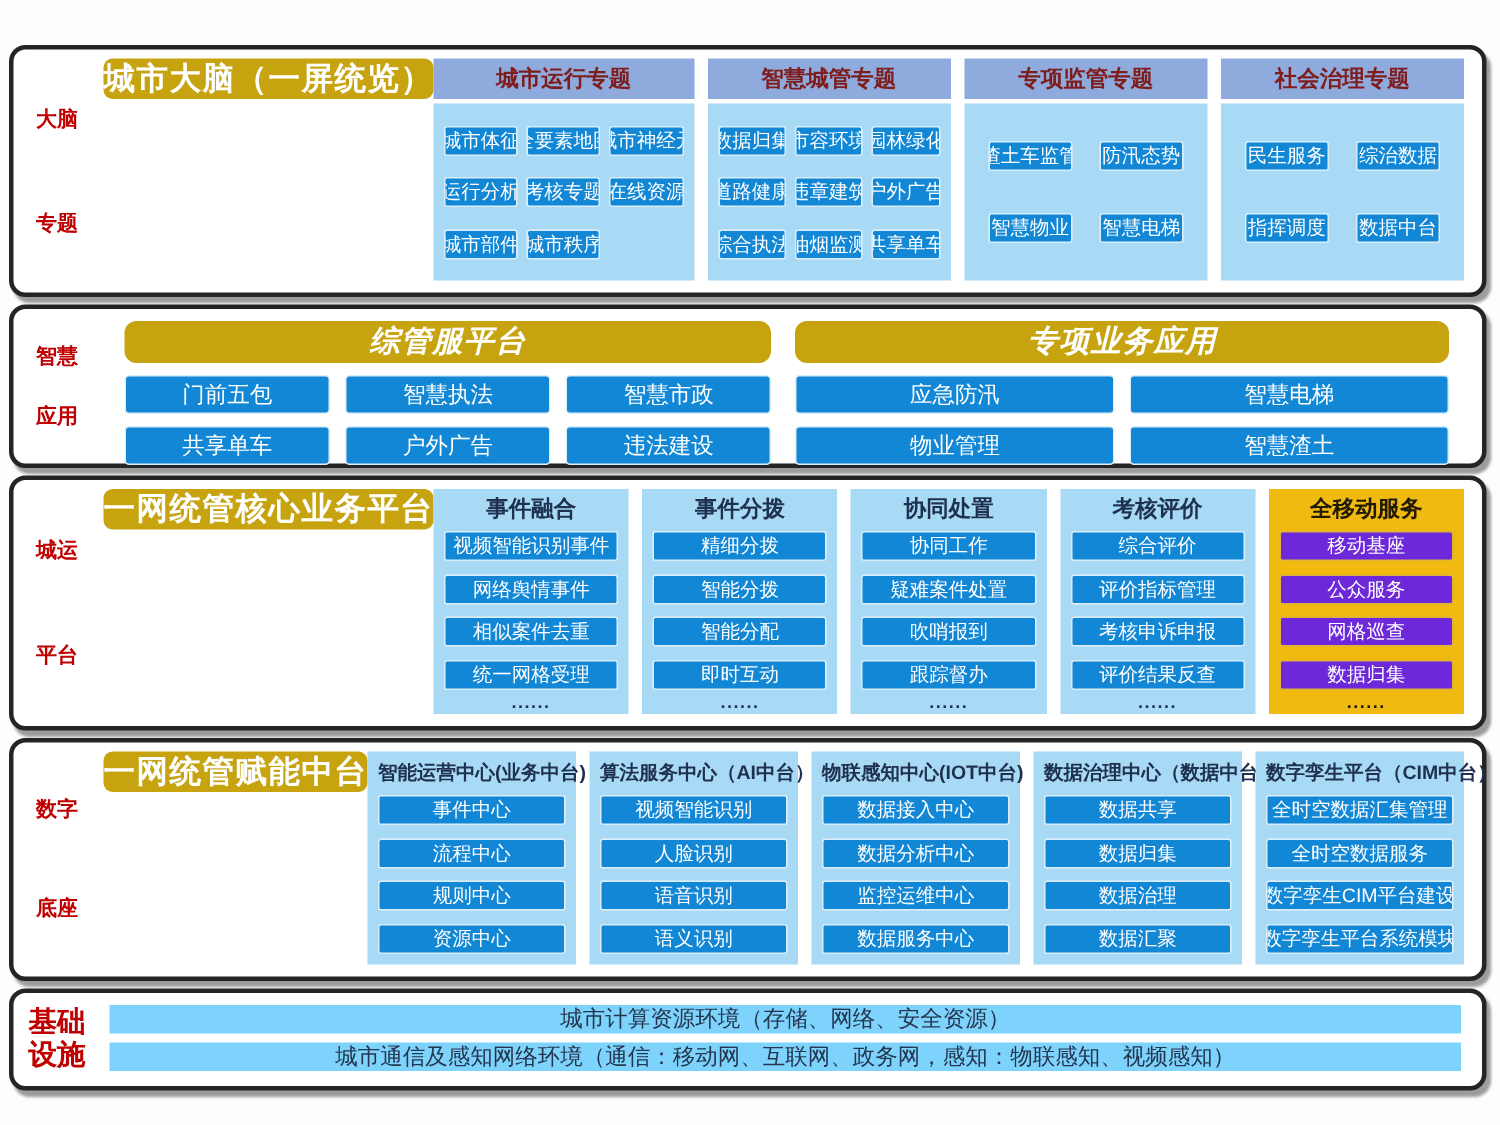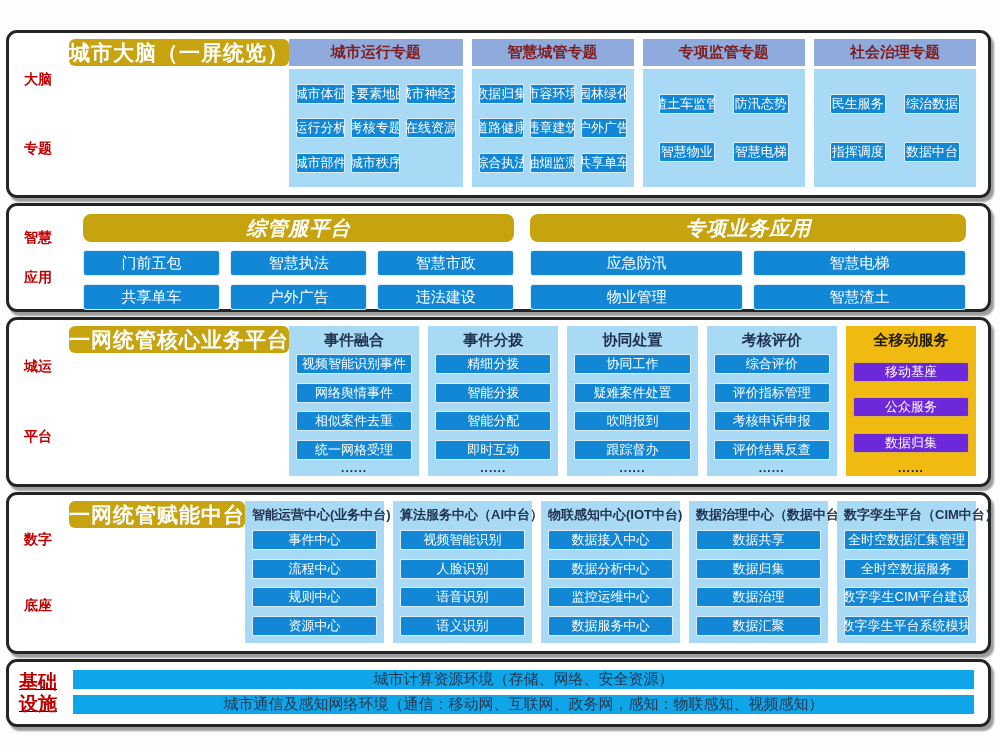--- a/index.html
+++ b/index.html
@@ -16,21 +16,21 @@
     border:3px solid #242424;border-radius:11px;background:#fff;
     box-shadow:3px 4px 2px #9c9c9c;display:flex;box-sizing:border-box;
     flex:0 0 auto;
   }
   .b1{height:168px}.b2{height:109px}.b3{height:170px}.b4{height:162px}.b5{height:68px}
   .label-col{
     width:58px;flex:0 0 58px;display:flex;flex-direction:column;align-items:center;
     justify-content:space-around;padding:12px 0;box-sizing:border-box;
   }
   .lbl{color:#C00000;font-size:14px;font-weight:bold;line-height:1.1;}
-  .b5 .label-col{justify-content:center;gap:1px;padding:0;text-decoration:underline;}
+  .b5 .label-col{justify-content:center;gap:1px;padding:0;}
   .b5 .lbl{font-size:19px;}
   .content{flex:1;box-sizing:border-box;display:flex;flex-direction:row;
     padding:6px 12px 8px 2px;min-width:0;}
   .gold-bar{
     background:#C6A30F;border-radius:6px;color:#fff;font-weight:bold;
     text-align:center;height:27px;line-height:27px;font-size:21px;
     margin-bottom:8px;letter-spacing:1px;flex:0 0 auto;
   }
   
   .groups{display:grid;grid-template-columns:1.07fr 1fr 1fr 1fr;gap:9px;flex:1;min-height:0;}
@@ -69,21 +69,21 @@
   .col-items{flex:1;display:flex;flex-direction:column;gap:6px;justify-content:space-evenly;}
   .col-more{text-align:center;color:#1F3150;font-weight:bold;font-size:12px;
     line-height:8px;height:8px;letter-spacing:1px;margin-top:2px;flex:0 0 8px;}
   .col.gold{background:#F0BA10;}
   .col.gold .col-hd{color:#201a05;}
   .col.gold .btn{background:#6d28d9;border-color:#DFB23A;}
   .col.gold .col-more{color:#201a05;}
   
   .infra-rows{flex:1;display:flex;flex-direction:column;gap:6px;justify-content:center;
     padding:2px 2px 2px 4px;}
-  .infra-bar{background:#0ea5e9;height:24px;display:flex;align-items:center;
+  .infra-bar{background:#7dd3fc;height:24px;display:flex;align-items:center;
     justify-content:center;color:#24364F;font-size:15px;font-weight:500;white-space:nowrap;}
 </style>
 </head>
 <body>
 
 <div class="canvas">
 
   <section class="band b1">
     <div class="label-col">
       <span class="lbl">大脑</span>
@@ -218,20 +218,21 @@
               <div class="btn">考核申诉申报</div>
               <div class="btn">评价结果反查</div>
             </div>
           <div class="col-more">......</div>
         </div>
         <div class="col gold">
           <div class="col-hd">全移动服务</div>
           <div class="col-items">
               <div class="btn">移动基座</div>
               <div class="btn">公众服务</div>
+              <div class="btn">网格巡查</div>
               <div class="btn">数据归集</div>
             </div>
           <div class="col-more">......</div>
         </div>
       </div>
     </div>
   </section>
 
   <section class="band b4">
     <div class="label-col">

